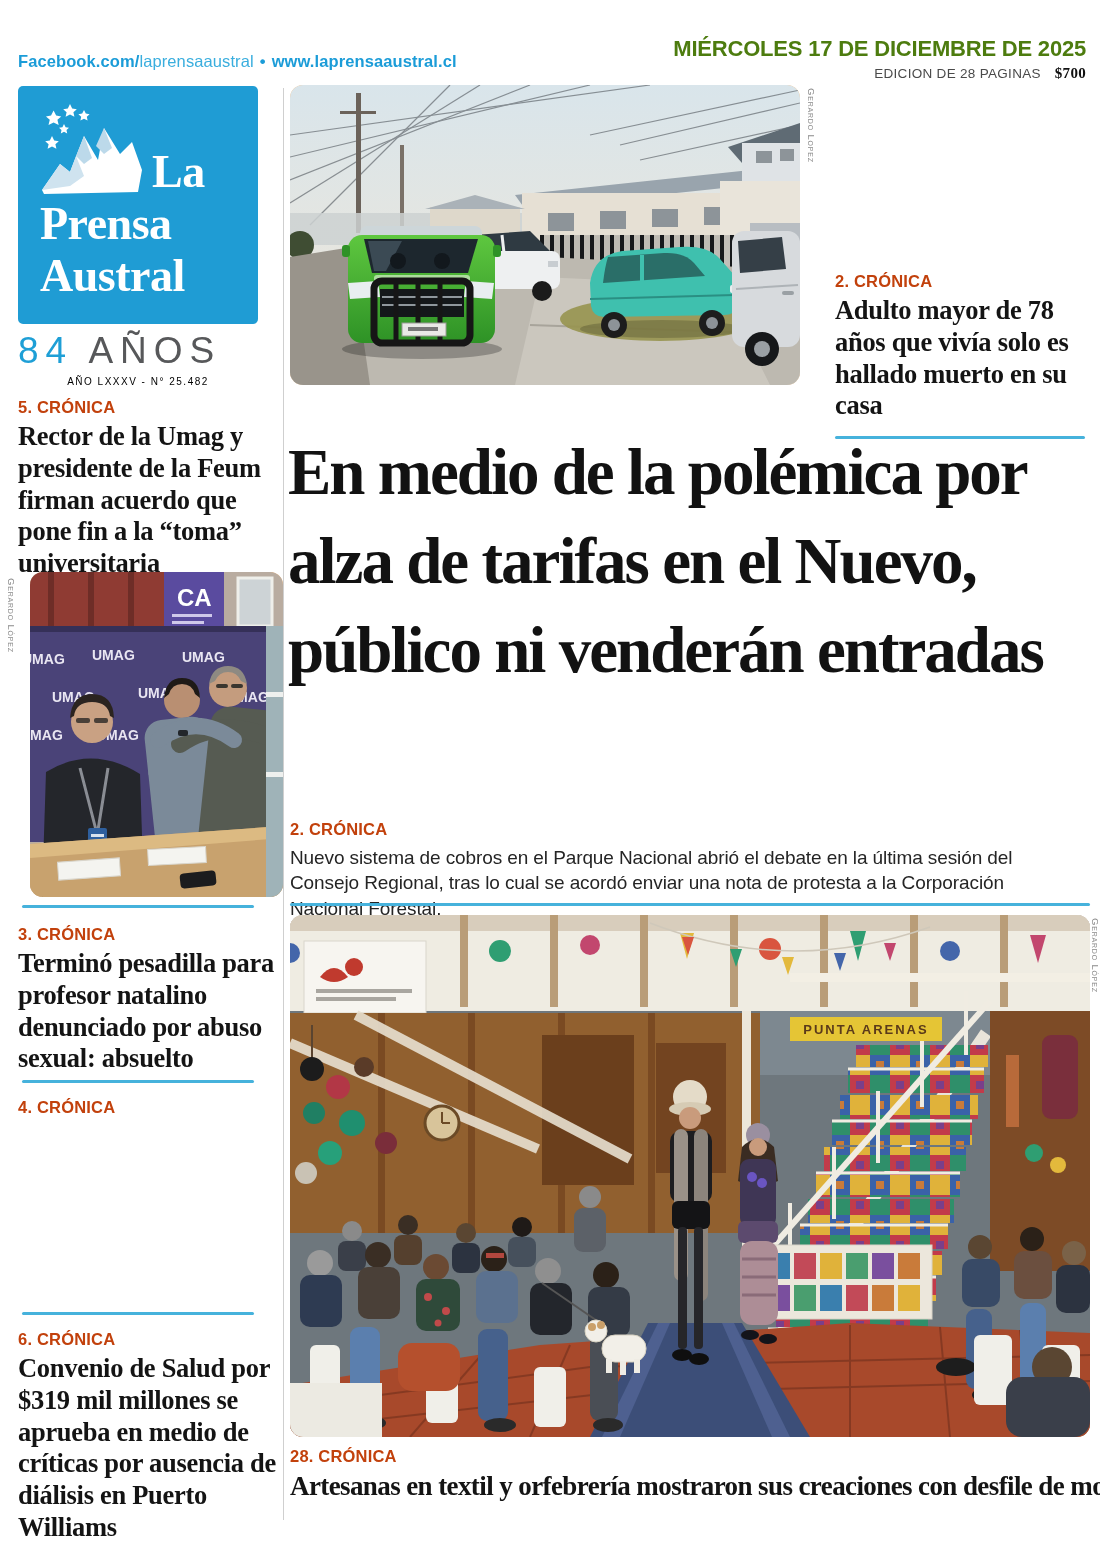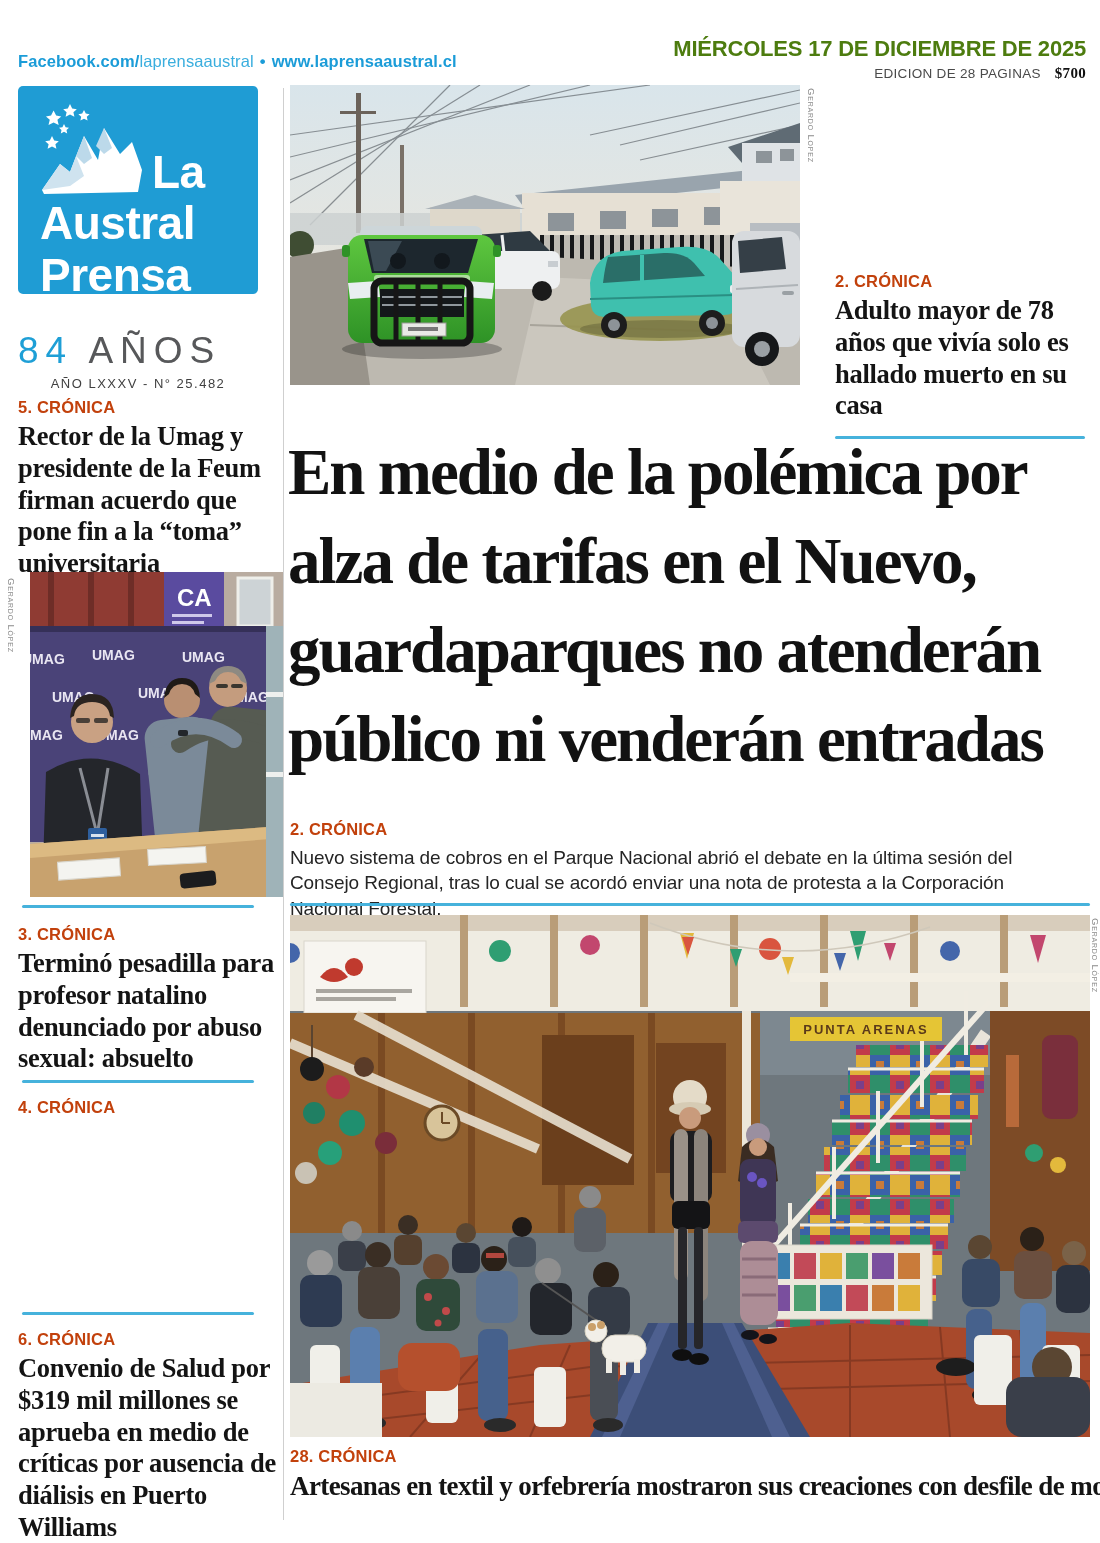--- a/index.html
+++ b/index.html
@@ -9,50 +9,50 @@
   
   .social-line { position:absolute; left:18px; top:52px; font-size:16.5px; font-weight:700; color:#1b9cd8; letter-spacing:.1px; }
   .social-line .light { font-weight:400; color:#3aaede; }
   .social-line .dot { color:#1b9cd8; padding:0 6px; }
   .dateline { position:absolute; right:14px; top:36px; text-align:right; }
   .dateline .date { font-size:22px; font-weight:800; color:#4d7c0f; letter-spacing:-.2px; }
   .dateline .edition { margin-top:3px; font-size:13.5px; color:#4a4a4a; letter-spacing:.3px; }
   .dateline .price { font-weight:800; color:#111; font-size:15px; margin-left:14px;font-family:Liberation Serif, serif; }
 
   
-  .logo-box { position:absolute; left:18px; top:86px; width:240px; height:208px; background:#1f9cd4; border-radius:5px; color:#fff; }
+  .logo-box { position:absolute; left:18px; top:86px; width:240px; height:238px; background:#1f9cd4; border-radius:5px; color:#fff;font-family:Liberation Serif, serif; }
   .logo-row { display:flex; align-items:flex-end; padding:16px 0 0 22px; }
   .logo-word { font-weight:800; font-size:46px; line-height:1.02; letter-spacing:-0.5px; }
   .logo-row .logo-word { margin-left:8px; margin-bottom:2px; }
   .logo-col { padding-left:22px; font-weight:800; font-size:46px; line-height:1.12; letter-spacing:-0.5px; }
   .anniversary { position:absolute; left:18px; top:330px; width:240px; text-align:left; font-size:37px; font-weight:400; letter-spacing:7px; white-space:nowrap; }
   .anniversary .num { color:#1e9fd6; }
   .anniversary .word { color:#57585a; }
-  .edition-info { position:absolute; left:18px; top:376px; width:240px; text-align:center; font-size:13px; color:#404040; letter-spacing:1.5px; }
+  .edition-info { position:absolute; left:18px; top:376px; width:240px; text-align:center; font-size:10px; color:#000000; letter-spacing:1.5px; }
 
   .vrule { position:absolute; left:283px; top:88px; width:1px; height:1432px; background:#cfcfcf; }
 
   
   .kicker { font-size:16.5px; font-weight:800; color:#c2410c; letter-spacing:.2px; margin-bottom:4px; }
   .story-hl { font-family:"Liberation Serif", serif; font-weight:700; color:#141414; font-size:26.5px; line-height:1.2; letter-spacing:-.3px; }
   .divider { height:3px; background:#46b2dc; border-radius:2px; }
 
   .story-5 { position:absolute; left:18px; top:398px; width:256px; }
   .story-3 { position:absolute; left:18px; top:925px; width:256px; }
   .story-4 { position:absolute; left:18px; top:1098px; width:256px; }
   .story-6 { position:absolute; left:18px; top:1330px; width:260px; }
   .div-a { position:absolute; left:22px; top:905px; width:232px; }
   .div-b { position:absolute; left:22px; top:1080px; width:232px; }
   .div-c { position:absolute; left:22px; top:1312px; width:232px; }
 
   .story-right { position:absolute; left:835px; top:272px; width:258px; }
   .story-right .divider { margin-top:14px; width:250px; }
 
   
-  .photo { position:absolute; overflow:hidden; background:#fdba74; }
+  .photo { position:absolute; overflow:hidden; background:#fdba74;border-radius:13px; }
   .photo svg { display:block; }
   .photo-top { left:290px; top:85px; width:510px; height:300px; }
   .photo-umag { left:30px; top:572px; width:253px; height:325px; }
   .photo-market { left:290px; top:915px; width:800px; height:522px; }
   .credit { position:absolute; writing-mode:vertical-rl; text-orientation:sideways; font-size:9.5px; letter-spacing:.8px; color:#8b8b8b; font-variant:small-caps; white-space:nowrap; }
   .credit-top { left:806px; top:88px; }
   .credit-umag { left:6px; top:578px; }
   .credit-market { left:1090px; top:918px; }
 
   
@@ -90,22 +90,22 @@
             <path d="M12 34 l2.2 4.4 4.6 .8 -3.4 3 1 4.6 -4.4-2.2 -4.4 2.2 1-4.6 -3.4-3 4.6-.8 z"></path>
             <path d="M24 22 l1.6 3.2 3.4 .5 -2.5 2.3 .7 3.4 -3.2-1.6 -3.2 1.6 .7-3.4 -2.5-2.3 3.4-.5 z"></path>
           </g>
           <path d="M2 88 L20 62 30 70 44 34 58 58 64 26 80 52 92 40 102 68 98 90 4 92 z" fill="#ffffff"></path>
           <path d="M44 34 L52 56 44 62 36 54 z M64 26 L72 46 64 52 56 44 z" fill="#bcd9ea"></path>
           <path d="M2 88 L20 62 30 70 36 54 44 74 30 84 z" fill="#cfe3ef"></path>
         </svg>
       </span>
       <span class="logo-word">La</span>
     </div>
+    <div class="logo-col">Prensa</div>
     <div class="logo-col">Austral</div>
-    <div class="logo-col">Prensa</div>
   </div>
 
   <div class="anniversary">
     <span class="num">84</span> <span class="word">AÑOS</span>
   </div>
   <div class="edition-info">AÑO LXXXV - N° 25.482</div>
 
   <div class="vrule"></div>
 
   <div class="story-5">
@@ -320,21 +320,20 @@
 
   <div class="story-right">
     <div class="kicker">2. CRÓNICA</div>
     <div class="story-hl">Adulto mayor de 78 años que vivía solo es hallado muerto en su casa</div>
     <div class="divider"></div>
   </div>
 
   <div class="main-hl">
     <div>En medio de la polémica por</div>
     <div>alza de tarifas en el Nuevo,</div>
-    <div>guardaparques no atenderán</div>
     <div>público ni venderán entradas</div>
   </div>
   <div class="kicker main-kicker">2. CRÓNICA</div>
   <div class="main-deck">Nuevo sistema de cobros en el Parque Nacional abrió el debate en la última sesión del Consejo Regional, tras lo cual se acordó enviar una nota de protesta a la Corporación Nacional Forestal.</div>
   <div class="divider div-main"></div>
 
   <div class="photo photo-market">
     <svg width="800" height="522" viewBox="0 0 800 522">
       <defs>
         <pattern id="patchP" width="40" height="40" patternUnits="userSpaceOnUse">

